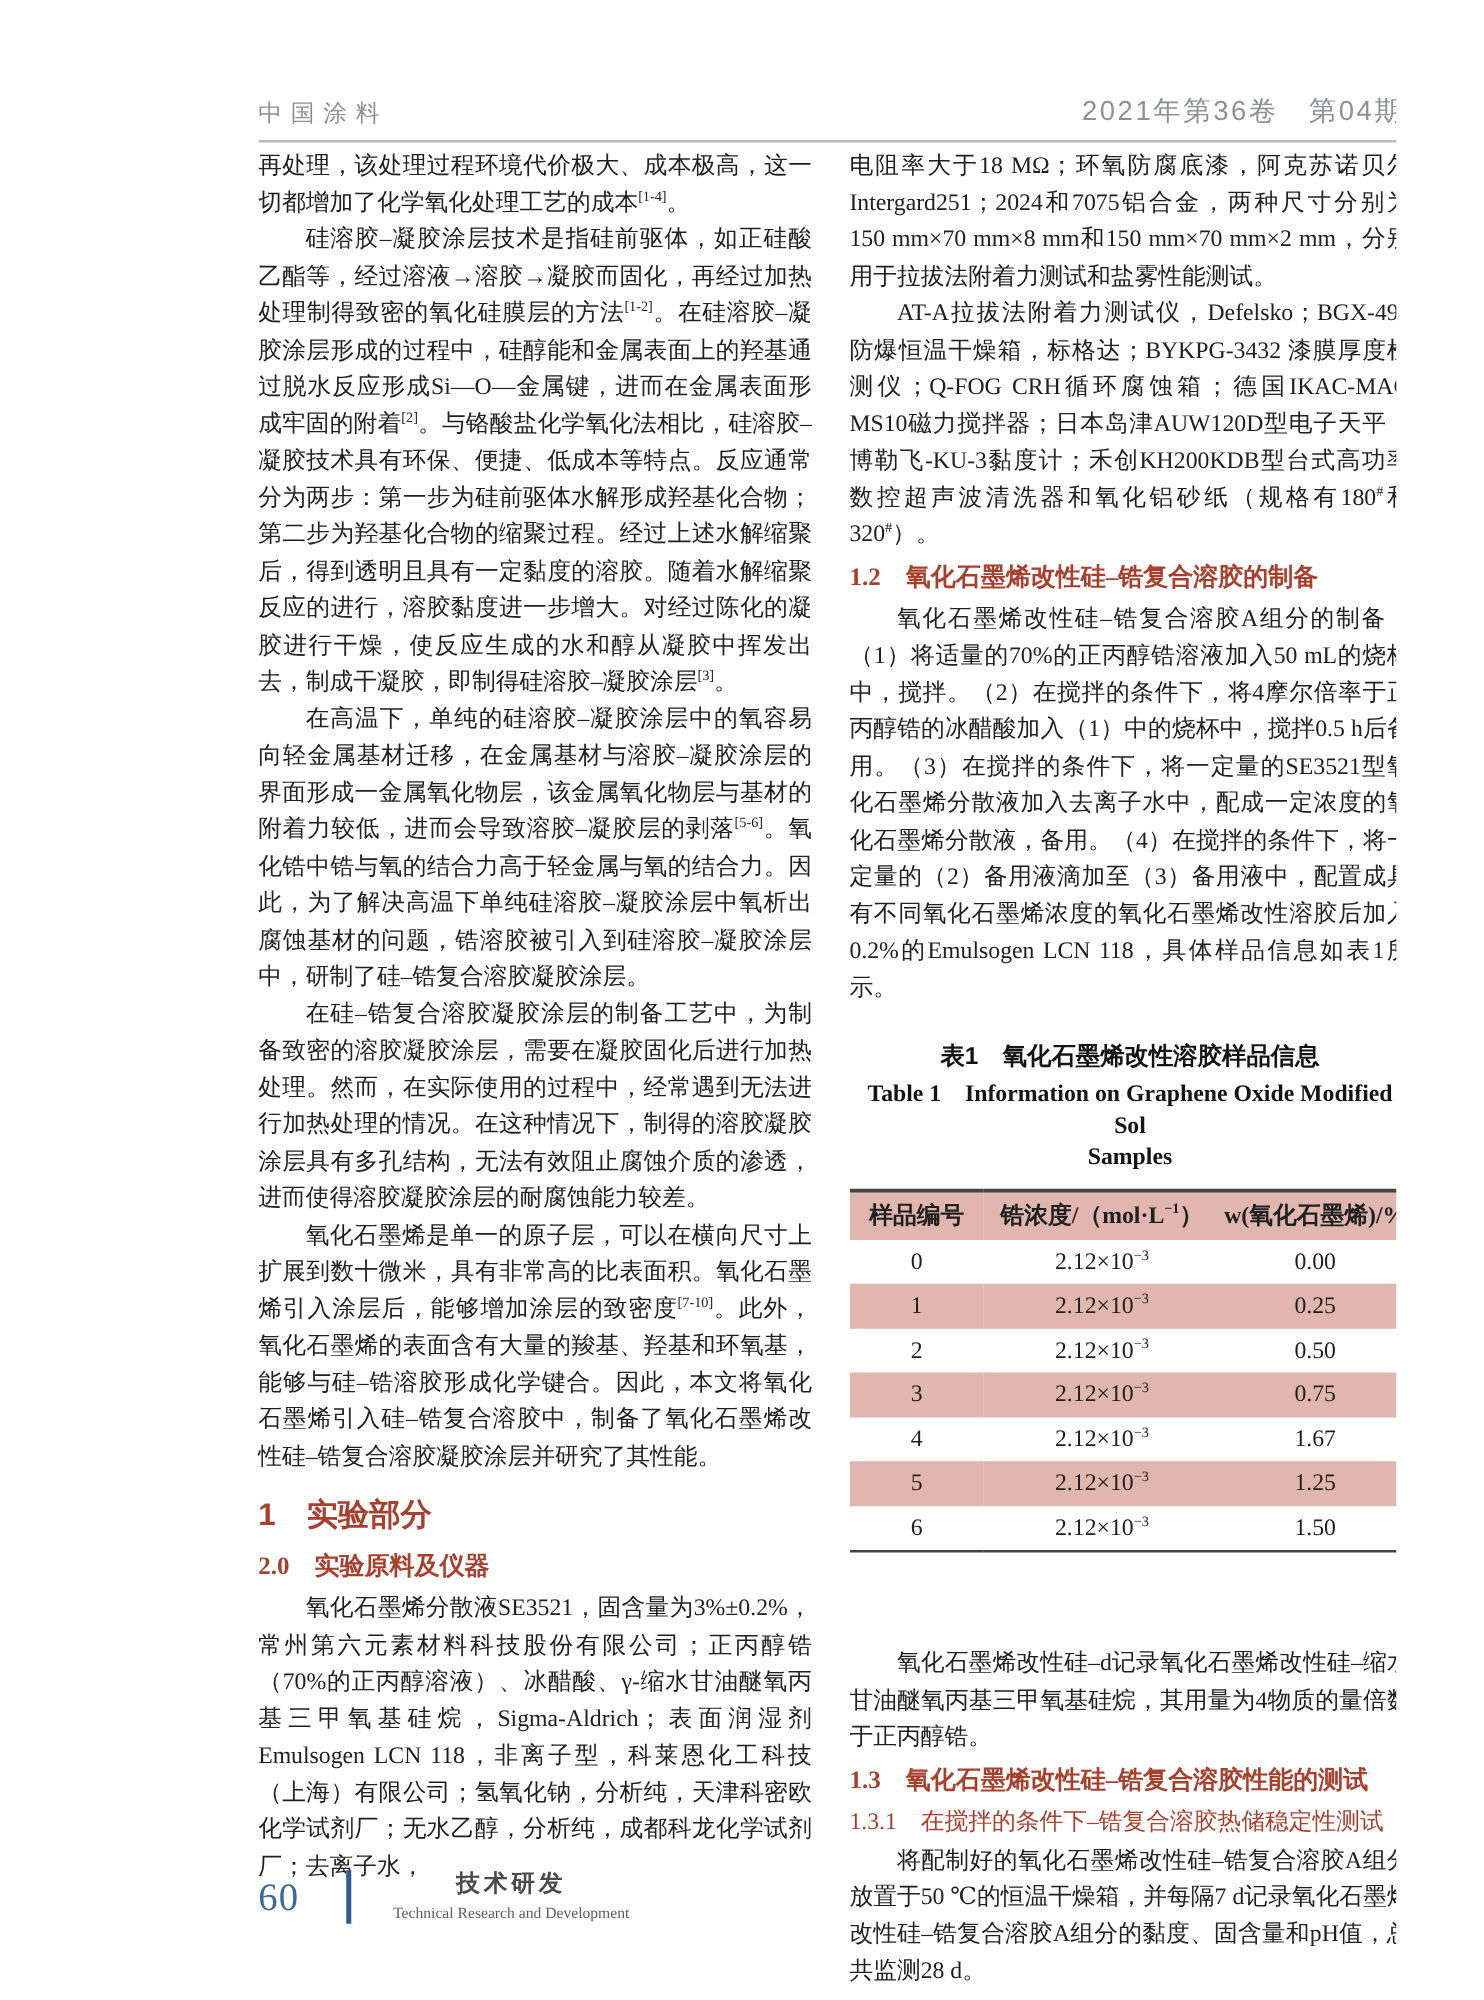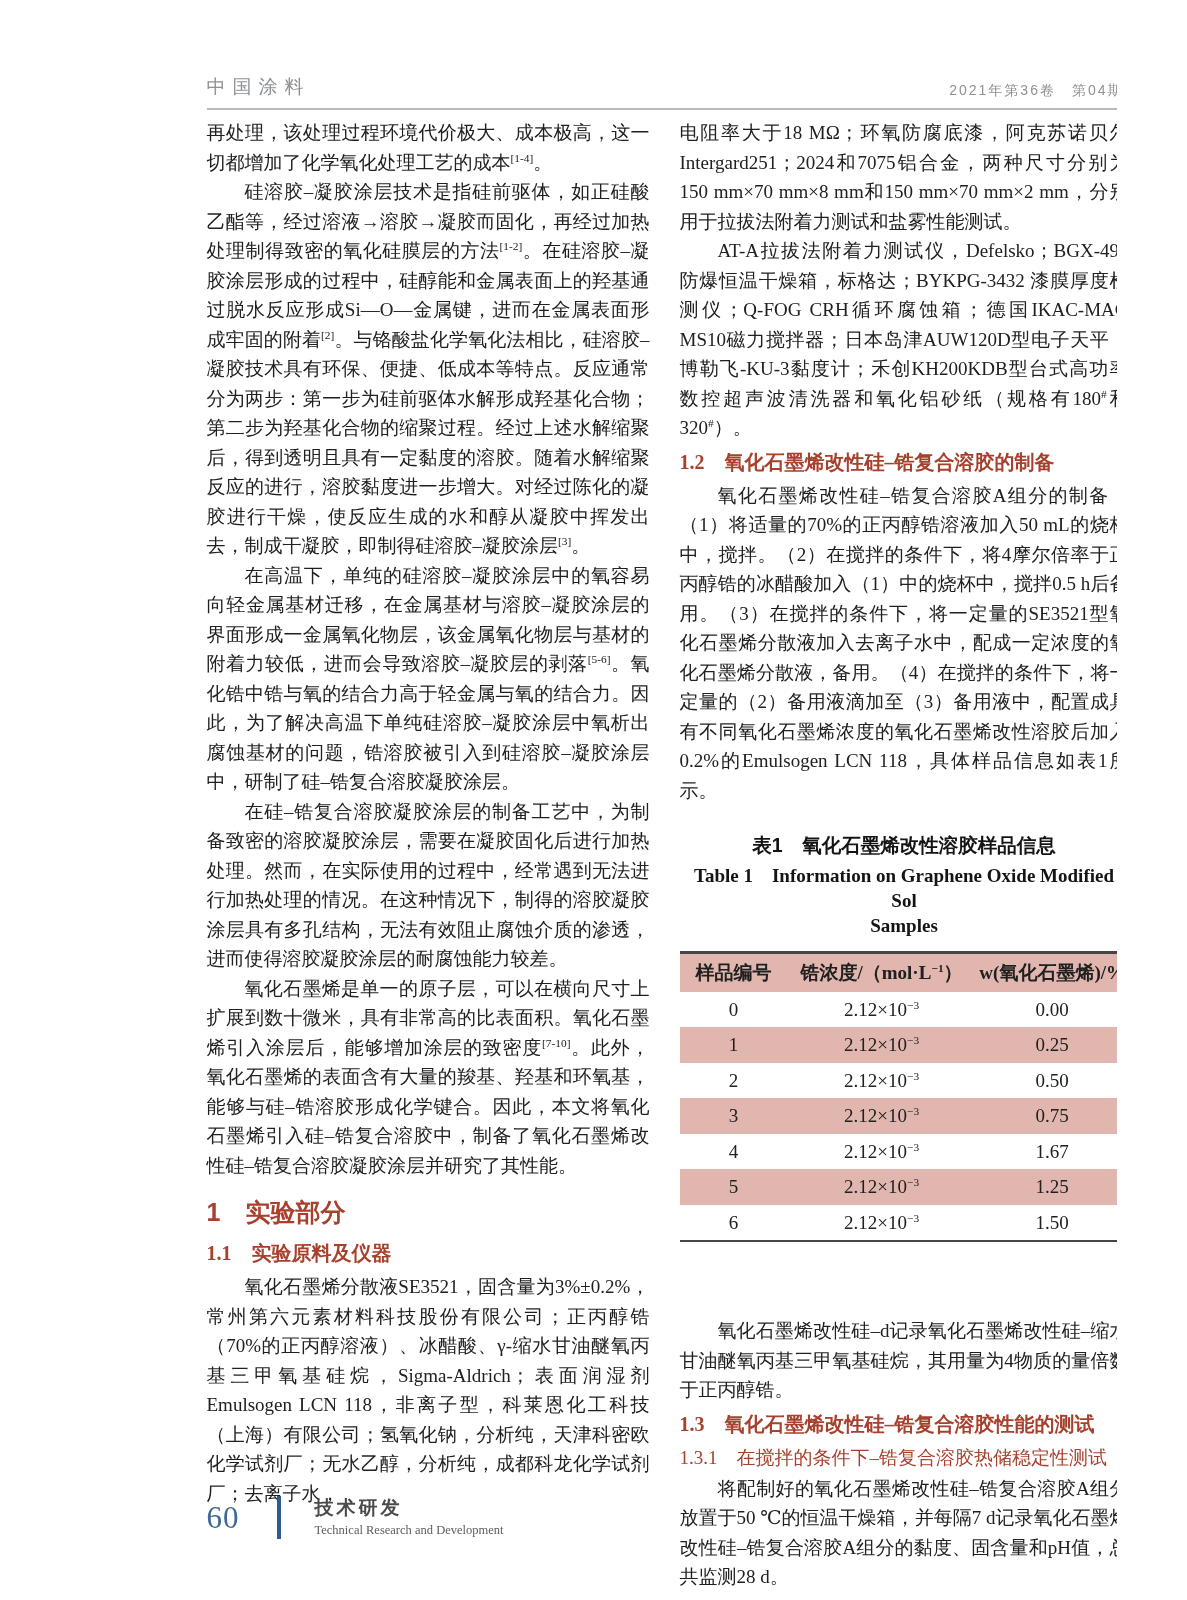--- a/index.html
+++ b/index.html
@@ -12,21 +12,21 @@
   }
   
   .runhead{
     position:absolute;left:136px;width:917px;top:74px;
     display:flex;justify-content:space-between;align-items:flex-end;
     border-bottom:2px solid #b7babd;padding-bottom:8px;
     color:var(--header-gray,#8d9195);
     font-family:"Liberation Sans","DejaVu Sans",sans-serif;
   }
   .runhead .journal{font-size:19px;letter-spacing:7px;}
-  .runhead .issue{font-size:14px;letter-spacing:2px;}
+  .runhead .issue{font-size:22px;letter-spacing:2px;}
   
   .col{
     position:absolute;top:118px;
     font-size:19px;line-height:29.5px;text-align:justify;
   }
   .col-left{left:136px;width:443px;}
   .col-right{left:609px;width:449px;}
   .col p{margin:0;}
   .col p.indent{text-indent:2em;}
   sup{font-size:0.6em;line-height:0;vertical-align:super;}
@@ -72,21 +72,21 @@
   
   .runfoot{
     position:absolute;left:136px;top:1496px;
     display:flex;align-items:stretch;gap:24px;
   }
   .runfoot .pgnum{
     font-size:31px;color:var(--footer-blue,#3f6896);
     align-self:center;margin-right:13px;letter-spacing:1px;
   }
   .runfoot .vbar{width:4px;background:#2e5c8c;margin-right:10px;}
-  .runfoot .fcol{display:flex;flex-direction:column;justify-content:center;}
+  .runfoot .fcol{display:flex;flex-direction:column;justify-content:center;align-items:center;}
   .runfoot .fzh{
     font-family:"Liberation Sans","DejaVu Sans",sans-serif;
     font-weight:bold;font-size:19px;color:#4b4b4b;letter-spacing:3px;line-height:24px;
   }
   .runfoot .fen{font-size:12.5px;color:#5d5d5d;line-height:17px;margin-top:2px;}
 </style>
 </head>
 <body>
 
 <div class="page">
@@ -96,21 +96,21 @@
     <span class="issue">2021年第36卷　第04期</span>
   </header>
 
   <div class="col col-left" id="col-left">
       <p class="p">再处理，该处理过程环境代价极大、成本极高，这一切都增加了化学氧化处理工艺的成本<sup>[1-4]</sup>。</p>
       <p class="p indent">硅溶胶–凝胶涂层技术是指硅前驱体，如正硅酸乙酯等，经过溶液→溶胶→凝胶而固化，再经过加热处理制得致密的氧化硅膜层的方法<sup>[1-2]</sup>。在硅溶胶–凝胶涂层形成的过程中，硅醇能和金属表面上的羟基通过脱水反应形成Si—O—金属键，进而在金属表面形成牢固的附着<sup>[2]</sup>。与铬酸盐化学氧化法相比，硅溶胶–凝胶技术具有环保、便捷、低成本等特点。反应通常分为两步：第一步为硅前驱体水解形成羟基化合物；第二步为羟基化合物的缩聚过程。经过上述水解缩聚后，得到透明且具有一定黏度的溶胶。随着水解缩聚反应的进行，溶胶黏度进一步增大。对经过陈化的凝胶进行干燥，使反应生成的水和醇从凝胶中挥发出去，制成干凝胶，即制得硅溶胶–凝胶涂层<sup>[3]</sup>。</p>
       <p class="p indent">在高温下，单纯的硅溶胶–凝胶涂层中的氧容易向轻金属基材迁移，在金属基材与溶胶–凝胶涂层的界面形成一金属氧化物层，该金属氧化物层与基材的附着力较低，进而会导致溶胶–凝胶层的剥落<sup>[5-6]</sup>。氧化锆中锆与氧的结合力高于轻金属与氧的结合力。因此，为了解决高温下单纯硅溶胶–凝胶涂层中氧析出腐蚀基材的问题，锆溶胶被引入到硅溶胶–凝胶涂层中，研制了硅–锆复合溶胶凝胶涂层。</p>
       <p class="p indent">在硅–锆复合溶胶凝胶涂层的制备工艺中，为制备致密的溶胶凝胶涂层，需要在凝胶固化后进行加热处理。然而，在实际使用的过程中，经常遇到无法进行加热处理的情况。在这种情况下，制得的溶胶凝胶涂层具有多孔结构，无法有效阻止腐蚀介质的渗透，进而使得溶胶凝胶涂层的耐腐蚀能力较差。</p>
       <p class="p indent">氧化石墨烯是单一的原子层，可以在横向尺寸上扩展到数十微米，具有非常高的比表面积。氧化石墨烯引入涂层后，能够增加涂层的致密度<sup>[7-10]</sup>。此外，氧化石墨烯的表面含有大量的羧基、羟基和环氧基，能够与硅–锆溶胶形成化学键合。因此，本文将氧化石墨烯引入硅–锆复合溶胶中，制备了氧化石墨烯改性硅–锆复合溶胶凝胶涂层并研究了其性能。</p>
       <div class="h1">1　实验部分</div>
-      <div class="h2">1.1　实验原料及仪器</div>
+      <div class="h2">2.0　实验原料及仪器</div>
       <p class="p indent">氧化石墨烯分散液SE3521，固含量为3%±0.2%，常州第六元素材料科技股份有限公司；正丙醇锆（70%的正丙醇溶液）、冰醋酸、γ-缩水甘油醚氧丙基三甲氧基硅烷，Sigma-Aldrich；表面润湿剂Emulsogen LCN 118，非离子型，科莱恩化工科技（上海）有限公司；氢氧化钠，分析纯，天津科密欧化学试剂厂；无水乙醇，分析纯，成都科龙化学试剂厂；去离子水，</p>
     </div>
 
   <div class="col col-right">
     <div id="right-top">
         <p class="p">电阻率大于18 MΩ；环氧防腐底漆，阿克苏诺贝尔Intergard251；2024和7075铝合金，两种尺寸分别为150 mm×70 mm×8 mm和150 mm×70 mm×2 mm，分别用于拉拔法附着力测试和盐雾性能测试。</p>
         <p class="p indent">AT-A拉拔法附着力测试仪，Defelsko；BGX-490防爆恒温干燥箱，标格达；BYKPG-3432 漆膜厚度检测仪；Q-FOG CRH循环腐蚀箱；德国IKAC-MAG MS10磁力搅拌器；日本岛津AUW120D型电子天平；博勒飞-KU-3黏度计；禾创KH200KDB型台式高功率数控超声波清洗器和氧化铝砂纸（规格有180<sup>#</sup>和320<sup>#</sup>）。</p>
         <div class="h2">1.2　氧化石墨烯改性硅–锆复合溶胶的制备</div>
         <p class="p indent">氧化石墨烯改性硅–锆复合溶胶A组分的制备：（1）将适量的70%的正丙醇锆溶液加入50 mL的烧杯中，搅拌。（2）在搅拌的条件下，将4摩尔倍率于正丙醇锆的冰醋酸加入（1）中的烧杯中，搅拌0.5 h后备用。（3）在搅拌的条件下，将一定量的SE3521型氧化石墨烯分散液加入去离子水中，配成一定浓度的氧化石墨烯分散液，备用。（4）在搅拌的条件下，将一定量的（2）备用液滴加至（3）备用液中，配置成具有不同氧化石墨烯浓度的氧化石墨烯改性溶胶后加入0.2%的Emulsogen LCN 118，具体样品信息如表1所示。</p>
       </div>

